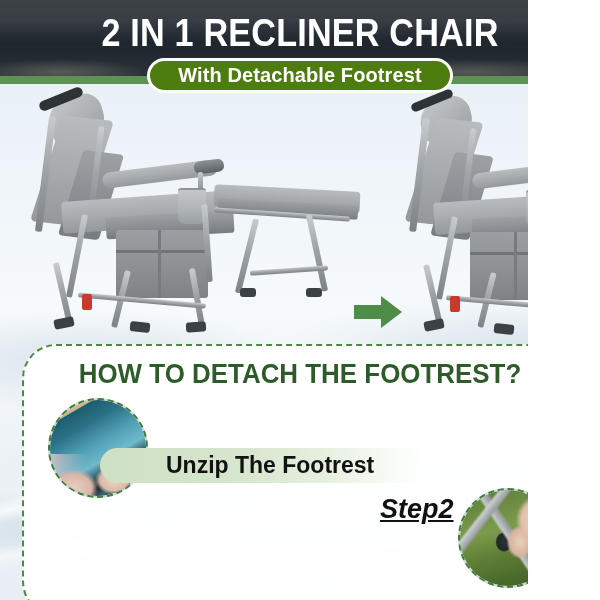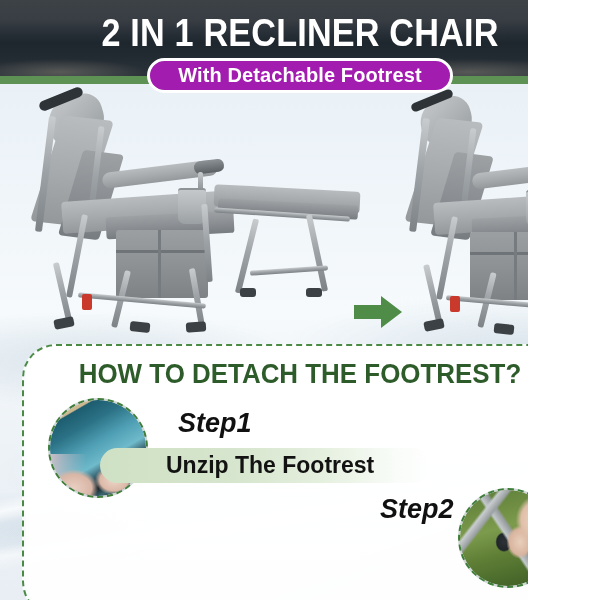--- a/index.html
+++ b/index.html
@@ -105,21 +105,21 @@
     position: absolute;
     left: 0; top: 76px;
     width: 600px; height: 8px;
     background: #5d9254;
   }
   .badge-pill {
     position: absolute;
     left: 147px; top: 58px;
     width: 306px; height: 35px;
     box-sizing: border-box;
-    background: #a21caf;
+    background: #4d7c0f;
     border: 3px solid #ffffff;
     border-radius: 19px;
     display: flex;
     align-items: center;
     justify-content: center;
     color: #ffffff;
     font-family: "Liberation Sans", sans-serif;
     font-weight: bold;
     font-size: 20px;
     letter-spacing: 0.1px;
@@ -442,21 +442,20 @@
   </div>
 
   <div class="detach-panel-inner"></div>
   <div class="detach-panel"></div>
 
   <div class="detach-heading">HOW TO DETACH THE FOOTREST?</div>
 
   <div class="step-circle" style="left:48px; top:398px;">
     <div class="circle-photo photo-unzip"></div>
   </div>
-  <div class="step-label" style="left:178px; top:408px;">Step1</div>
   <div class="step-bar step-bar-1">Unzip The Footrest</div>
 
-  <div class="step-label" style="left:380px; top:494px;">Step2</div>
+  <div class="step-label" style="left:380px; top:494px;text-decoration:underline;">Step2</div>
   <div class="step-circle" style="left:458px; top:488px;">
     <div class="circle-photo photo-rods"></div>
   </div>
 
 </div>
 
 </body></html>

